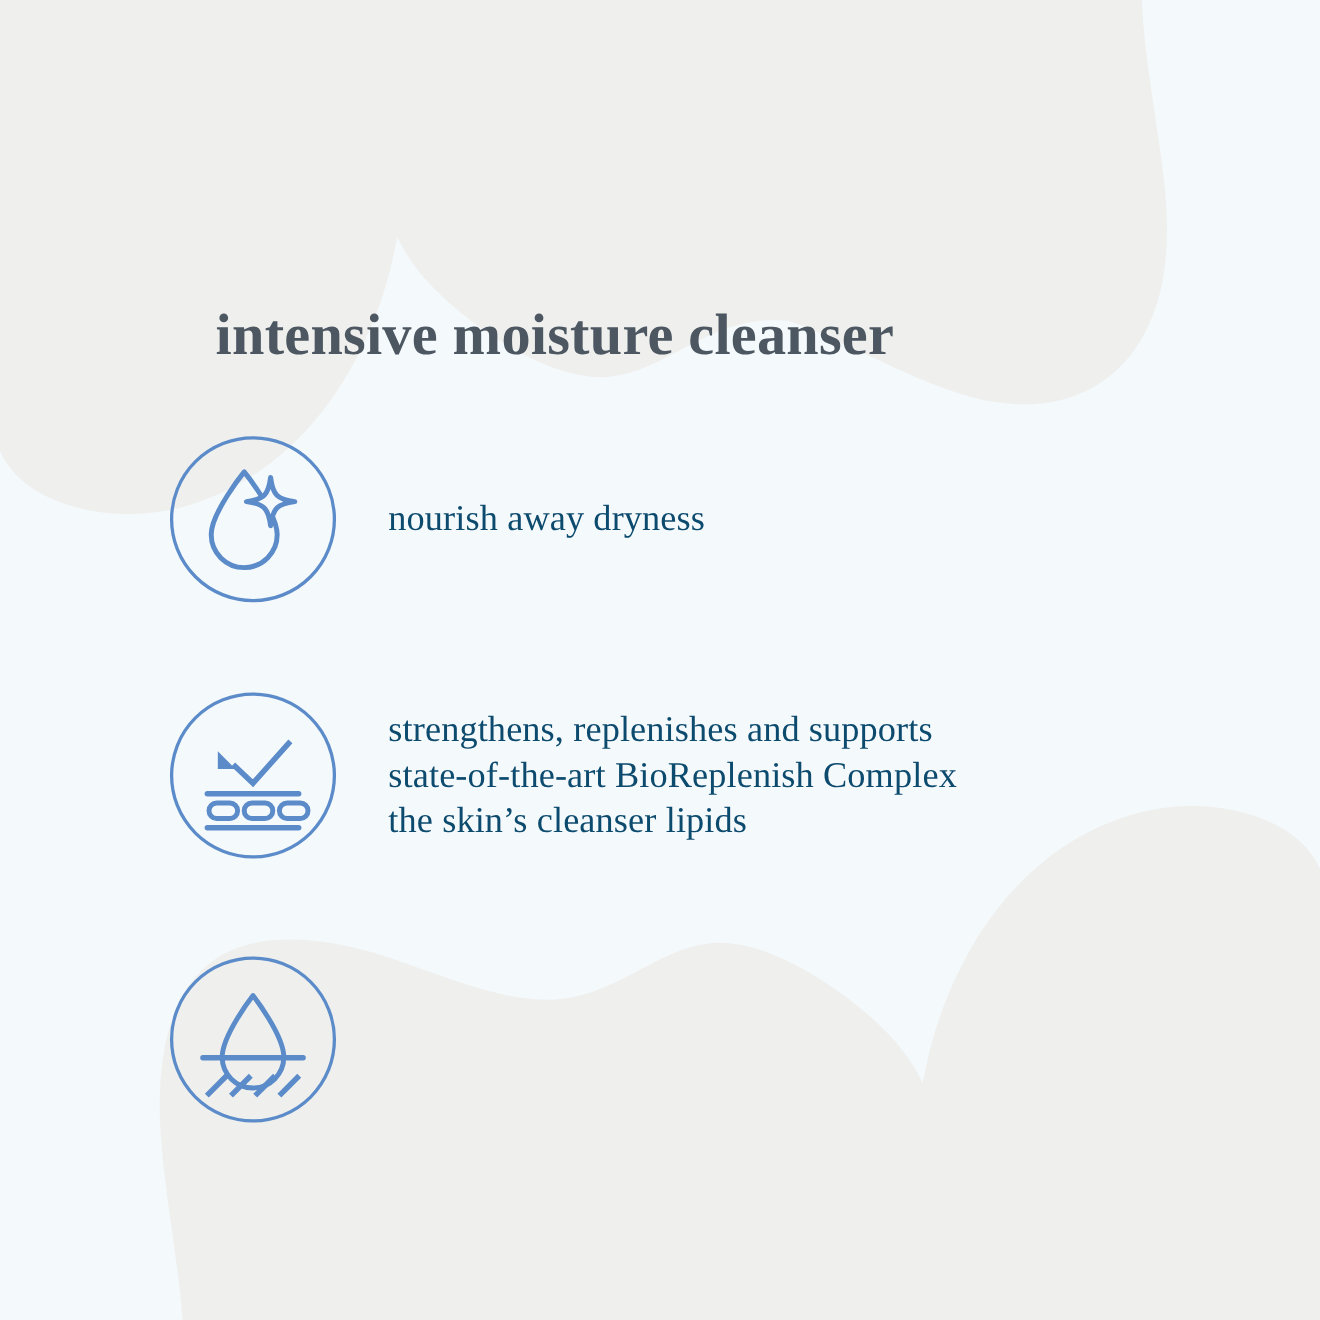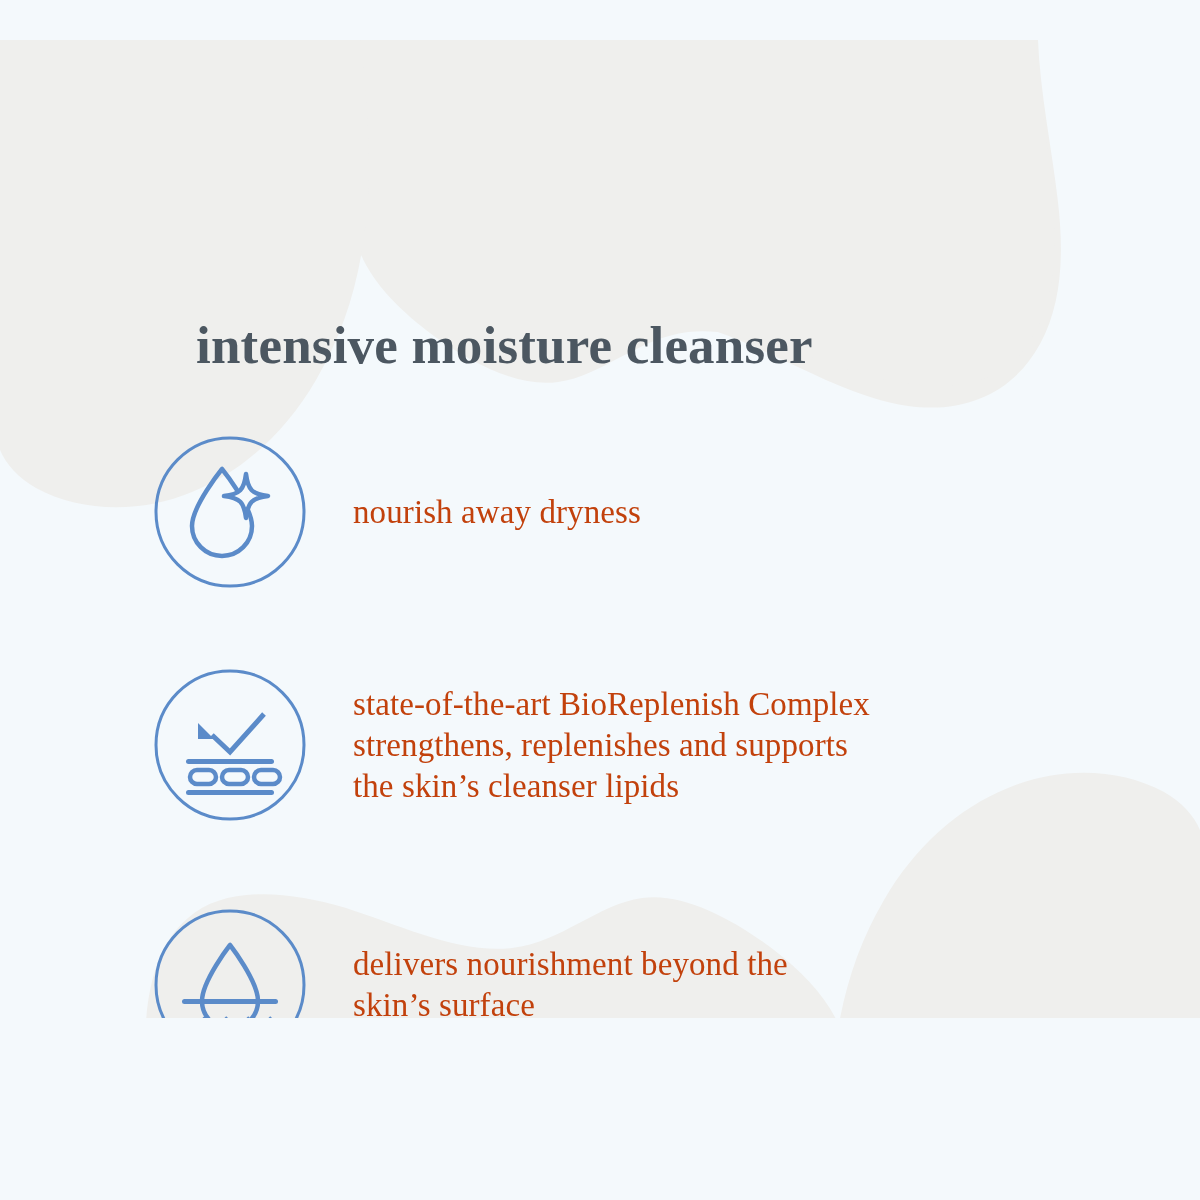--- a/index.html
+++ b/index.html
@@ -10,24 +10,23 @@
     width: 1200px;
     height: 1200px;
     overflow: hidden;
     font-family: "Liberation Serif", "DejaVu Serif", serif;
     background: #f4f9fc;
   }
 
   #canvas {
     position: relative;
     width: 1200px;
-    height: 978px;
+    height: 1200px;
     background: #f4f9fc;
     overflow: hidden;
-    margin-top: 40px;
   }
 
   
   .bg-layer {
     position: absolute;
     inset: 0;
     width: 1200px;
     height: 1200px;
     pointer-events: none;
   }
@@ -77,21 +76,21 @@
     display: block;
     width: 156px;
     height: 156px;
   }
 
   .feature-text {
     flex: 1 1 auto;
     margin-left: 45px;
     font-size: 33px;
     line-height: 41px;
-    color: #c2410c;
+    color: #0c4a6e;
     letter-spacing: 0.1px;
   }
 
   .feature-text .ln { display: block; white-space: nowrap; }
 </style>
 </head>
 <body>
 
 <div id="canvas">
 
@@ -184,22 +183,22 @@
           <rect x="34" y="92" width="88" height="5" rx="2.5" fill="#5b8bc9"></rect>
 
           <rect x="38" y="103" width="26" height="14" rx="7" fill="none" stroke="#5b8bc9" stroke-width="4.5"></rect>
           <rect x="70" y="103" width="26" height="14" rx="7" fill="none" stroke="#5b8bc9" stroke-width="4.5"></rect>
           <rect x="102" y="103" width="26" height="14" rx="7" fill="none" stroke="#5b8bc9" stroke-width="4.5"></rect>
 
           <rect x="34" y="123" width="88" height="5" rx="2.5" fill="#5b8bc9"></rect>
         </svg>
       </div>
       <div class="feature-text">
+        <span class="ln">strengthens, replenishes and supports</span>
         <span class="ln">state-of-the-art BioReplenish Complex</span>
-        <span class="ln">strengthens, replenishes and supports</span>
         <span class="ln">the skin’s cleanser lipids</span>
       </div>
     </div>
 
     <div class="feature-row row-2">
       <div class="icon-badge">
         <svg viewBox="0 0 156 156" aria-hidden="true">
           <circle cx="78" cy="78" r="74" fill="none" stroke="#5b8bc9" stroke-width="3"></circle>
           <path d="M78 38
                    C78 38 50 74 50 94
@@ -207,20 +206,16 @@
                    C106 74 78 38 78 38 Z" fill="none" stroke="#5b8bc9" stroke-width="4.5" stroke-linejoin="round" stroke-linecap="round"></path>
           <rect x="30" y="92" width="96" height="5" rx="2.5" fill="#5b8bc9"></rect>
           <g stroke="#5b8bc9" stroke-width="5" stroke-linecap="butt">
             <line x1="36" y1="129" x2="54" y2="111"></line>
             <line x1="58" y1="129" x2="76" y2="111"></line>
             <line x1="80" y1="129" x2="98" y2="111"></line>
             <line x1="102" y1="129" x2="120" y2="111"></line>
           </g>
         </svg>
       </div>
-      <div class="feature-text">
-        <span class="ln">delivers nourishment beyond the</span>
-        <span class="ln">skin’s surface</span>
-      </div>
     </div>
 
   </div>
 </div>
 
 </body></html>

